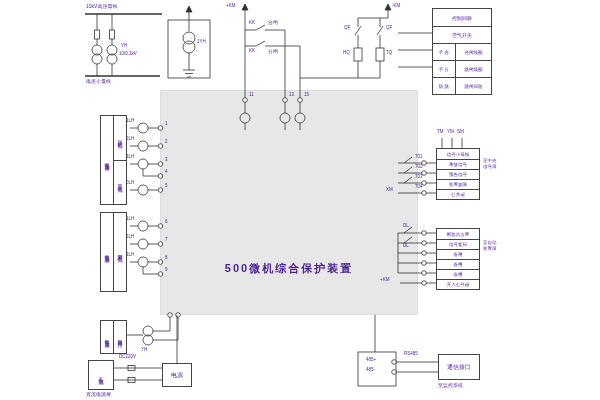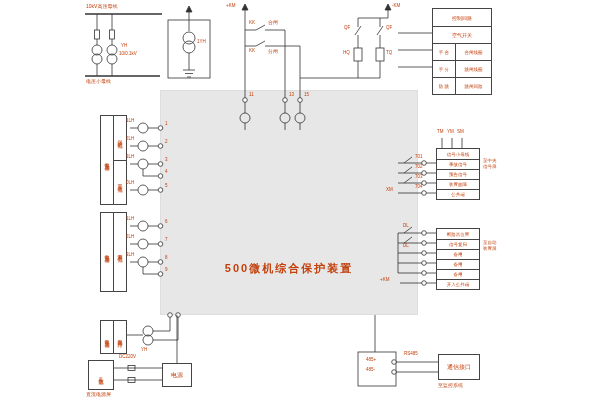--- a/index.html
+++ b/index.html
@@ -1,17 +1,17 @@
 <!DOCTYPE html>
 <html><head>
 <meta charset="utf-8">
 <style>
   html,body{margin:0;padding:0;background:#fff;}
   #stage{position:relative;width:600px;height:400px;background:#fff;overflow:hidden;
-         font-family:"Liberation Sans", sans-serif;color:#c2410c;}
+         font-family:"Liberation Sans", sans-serif;color:#4c1d95;}
   .abs{position:absolute;}
   .t4{font-size:4.5px;line-height:1.1;white-space:nowrap;}
   .t5{font-size:5px;line-height:1.15;white-space:nowrap;}
   .t6{font-size:6px;line-height:1.1;}
   .pre{white-space:pre-line;line-height:1.3;}
   .title{font-size:11px;font-weight:bold;letter-spacing:2px;text-align:center;}
   .box{border:1px solid #444;background:#fff;box-sizing:border-box;}
   .grayblock{background:#e7e7e7;border:1px solid #ddd;box-sizing:border-box;}
   .tbl{border:1px solid #444;background:#fff;box-sizing:border-box;display:flex;flex-direction:column;}
   .trow{display:flex;box-sizing:border-box;border-top:1px solid #444;}

